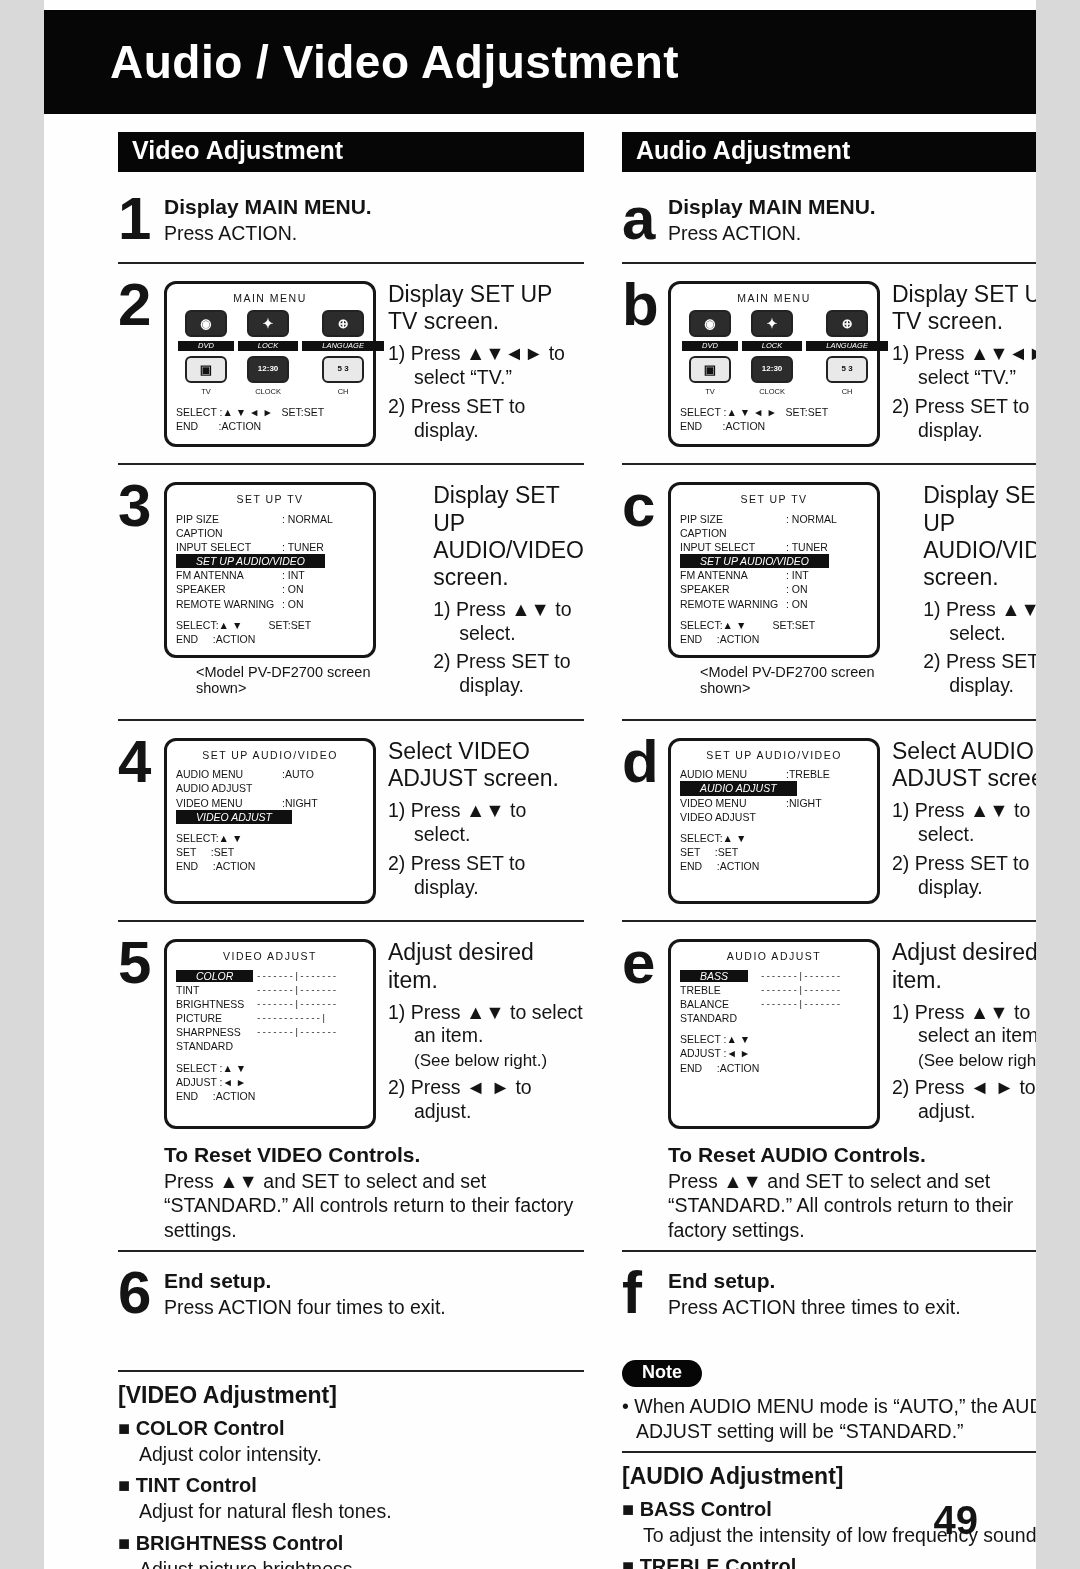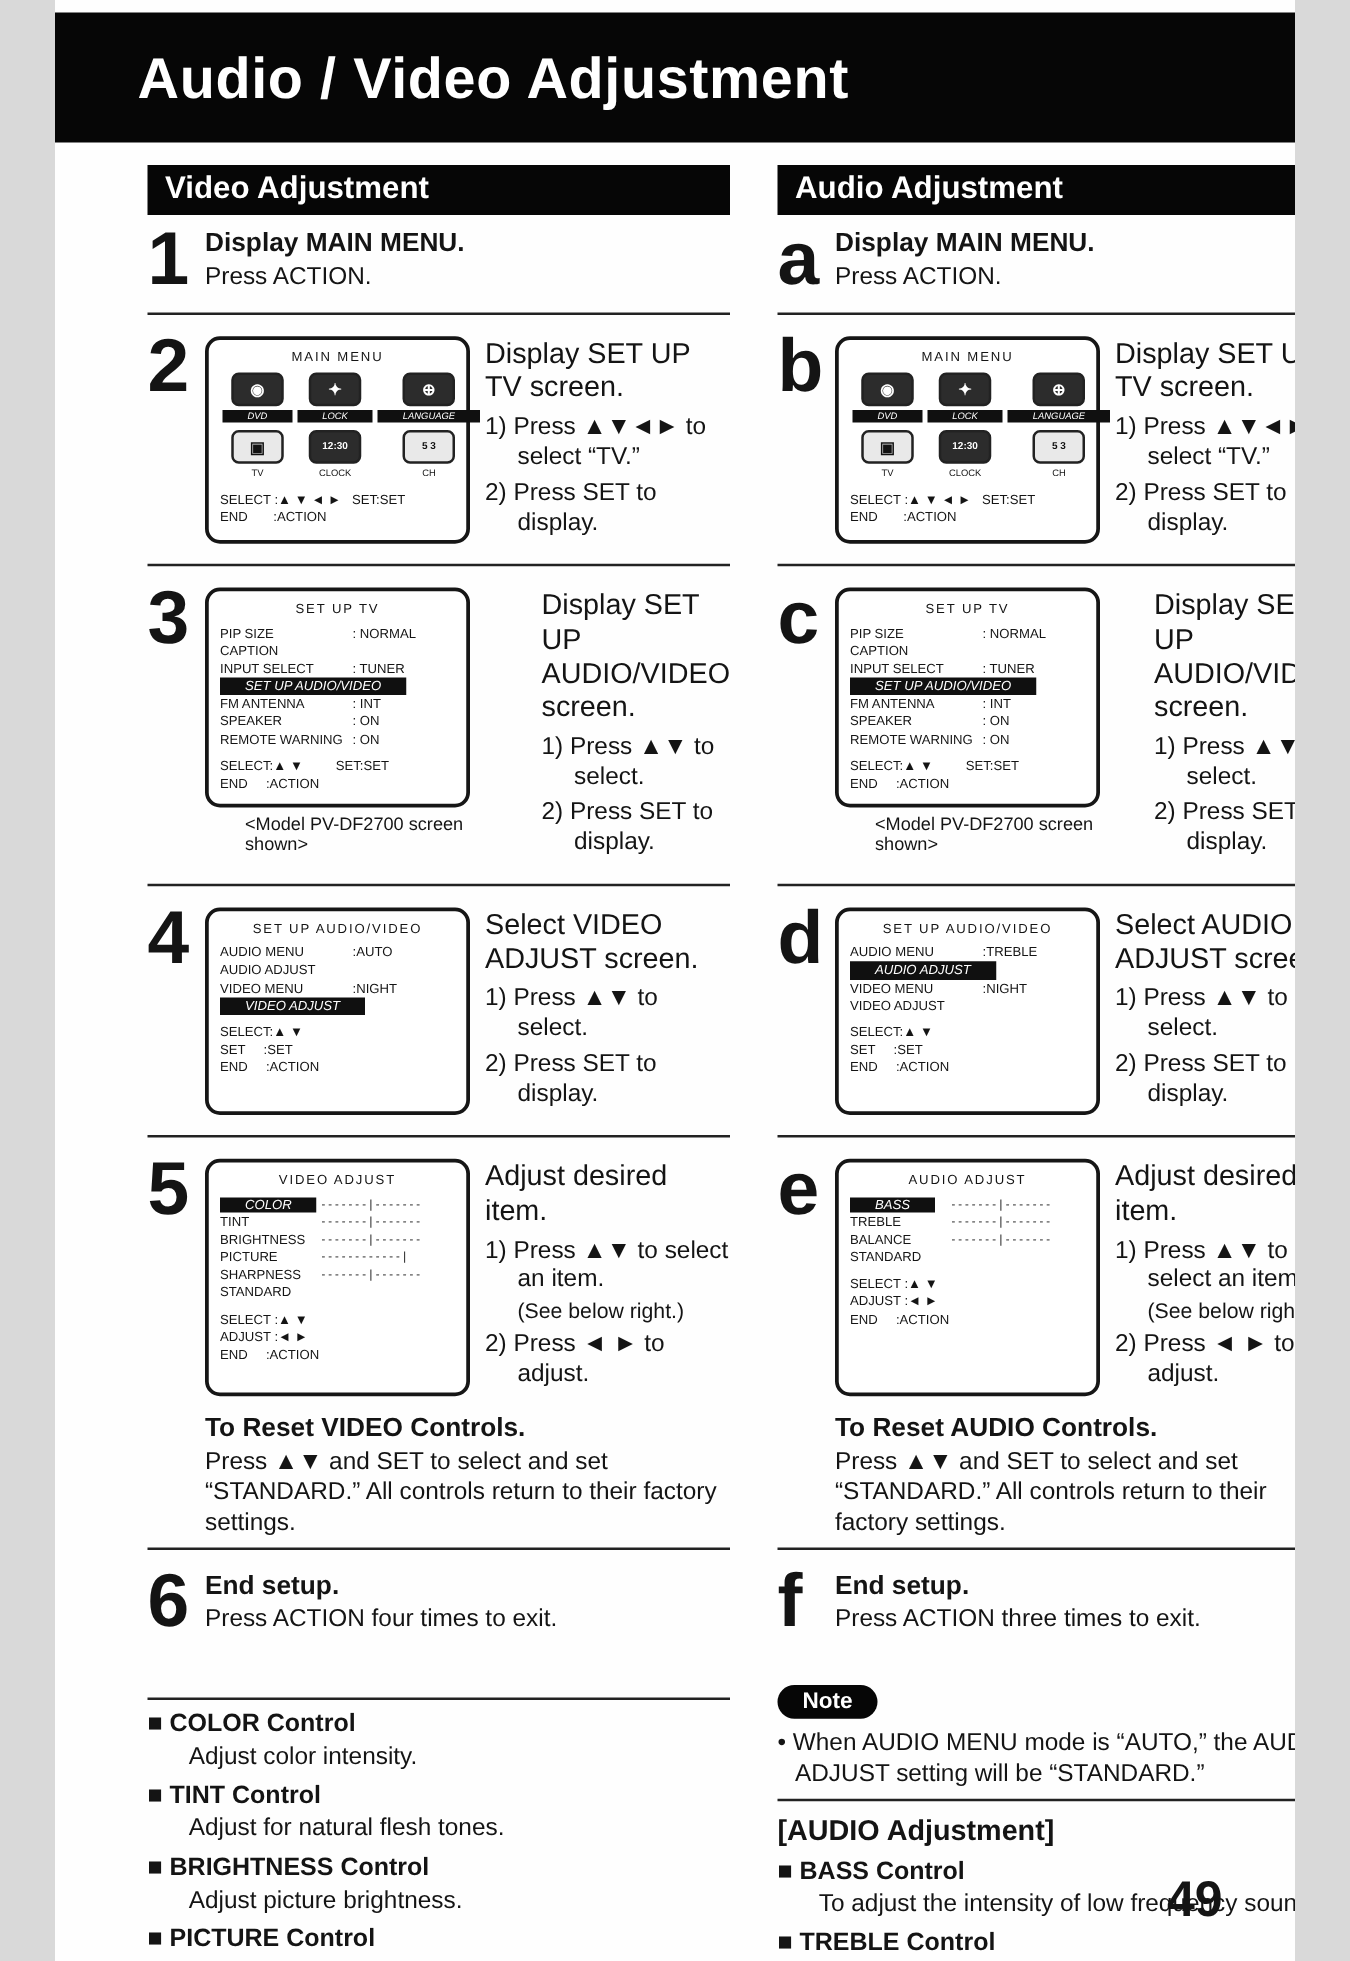--- a/index.html
+++ b/index.html
@@ -6,21 +6,21 @@
   body { background:#d9d9d9; font-family:"Liberation Sans", sans-serif; }
   .page { position:relative; width:992px; height:1569px; background:#fefefe; color:#141414; overflow:hidden; margin:0 auto; }
 
   .banner { position:absolute; top:10px; left:0; width:1080px; height:104px; background:#060606; display:flex; align-items:center; }
   .banner-title { color:#ffffff; font-size:46px; font-weight:700; padding-left:66px; letter-spacing:0.5px; }
 
   .col { position:absolute; top:132px; }
   .col-left { left:74px; width:466px; }
   .col-right { left:578px; width:452px; }
 
-  .sec-bar { background:#060606; color:#fff; font-weight:700; font-size:25px; padding:4px 14px 7px; }
+  .sec-bar { background:#060606; color:#fff; font-weight:700; font-size:25px; padding:4px 14px 7px; margin-bottom:12px; }
 
   .rule { border-top:2px solid #222; margin:6px 0; }
 
   .step { display:flex; padding:8px 0 10px; }
   .step-num { width:46px; flex:none; font-size:60px; font-weight:700; line-height:0.9; letter-spacing:-2px; }
   .step-main { flex:1; padding-top:3px; }
   .step-title { font-weight:700; font-size:21px; }
   .step-text { font-size:19.5px; margin-top:3px; }
 
   .duo { display:flex; gap:12px; }
@@ -48,21 +48,21 @@
 
   .model-note { font-size:14.5px; margin:6px 0 2px 32px; }
 
   .reset { margin:4px 0 8px 46px; }
   .reset-title { font-weight:700; font-size:21px; }
   .reset-body { font-size:19.5px; line-height:1.25; margin-top:2px; }
 
   .detail { margin-top:8px; }
   .detail-head { font-weight:700; font-size:23px; margin:10px 0 8px; }
   .ctl-name { font-weight:700; font-size:20px; margin-top:8px; }
-  .ctl-desc { font-size:19.5px; margin-left:33px; margin-top:2px; line-height:1.25; }
+  .ctl-desc { font-size:19.5px; margin-left:21px; margin-top:2px; line-height:1.25; }
 
   .note { margin:14px 0 6px; }
   .note-pill { display:inline-block; background:#060606; color:#fff; font-weight:700; font-size:18px; border-radius:16px; padding:2px 20px 4px; }
   .note-body { font-size:19.5px; line-height:1.3; margin-top:7px; padding-left:14px; text-indent:-14px; }
 
   .spacer-lg { height:34px; }
   .spacer-md { height:16px; }
 
   .side-tab { position:absolute; left:1030px; top:628px; width:34px; height:642px; background:#060606; color:#fff; display:flex; align-items:center; justify-content:center; }
   .side-tab span { writing-mode:vertical-rl; font-weight:700; font-size:23px; letter-spacing:2px; }
@@ -281,20 +281,21 @@
       <div class="step-main">
         <div class="step-title">End setup.</div>
         <div class="step-text">Press ACTION four times to exit.</div>
       </div>
     </div>
 
     <div class="spacer-lg"></div>
     <div class="rule"></div>
 
     <div class="detail">
+      <div class="detail-head">[VIDEO Adjustment]</div>
       <div class="ctl-name">■ COLOR Control</div>
       <div class="ctl-desc">Adjust color intensity.</div>
       <div class="ctl-name">■ TINT Control</div>
       <div class="ctl-desc">Adjust for natural flesh tones.</div>
       <div class="ctl-name">■ BRIGHTNESS Control</div>
       <div class="ctl-desc">Adjust picture brightness.</div>
       <div class="ctl-name">■ PICTURE Control</div>
 
     </div>
   </div>

